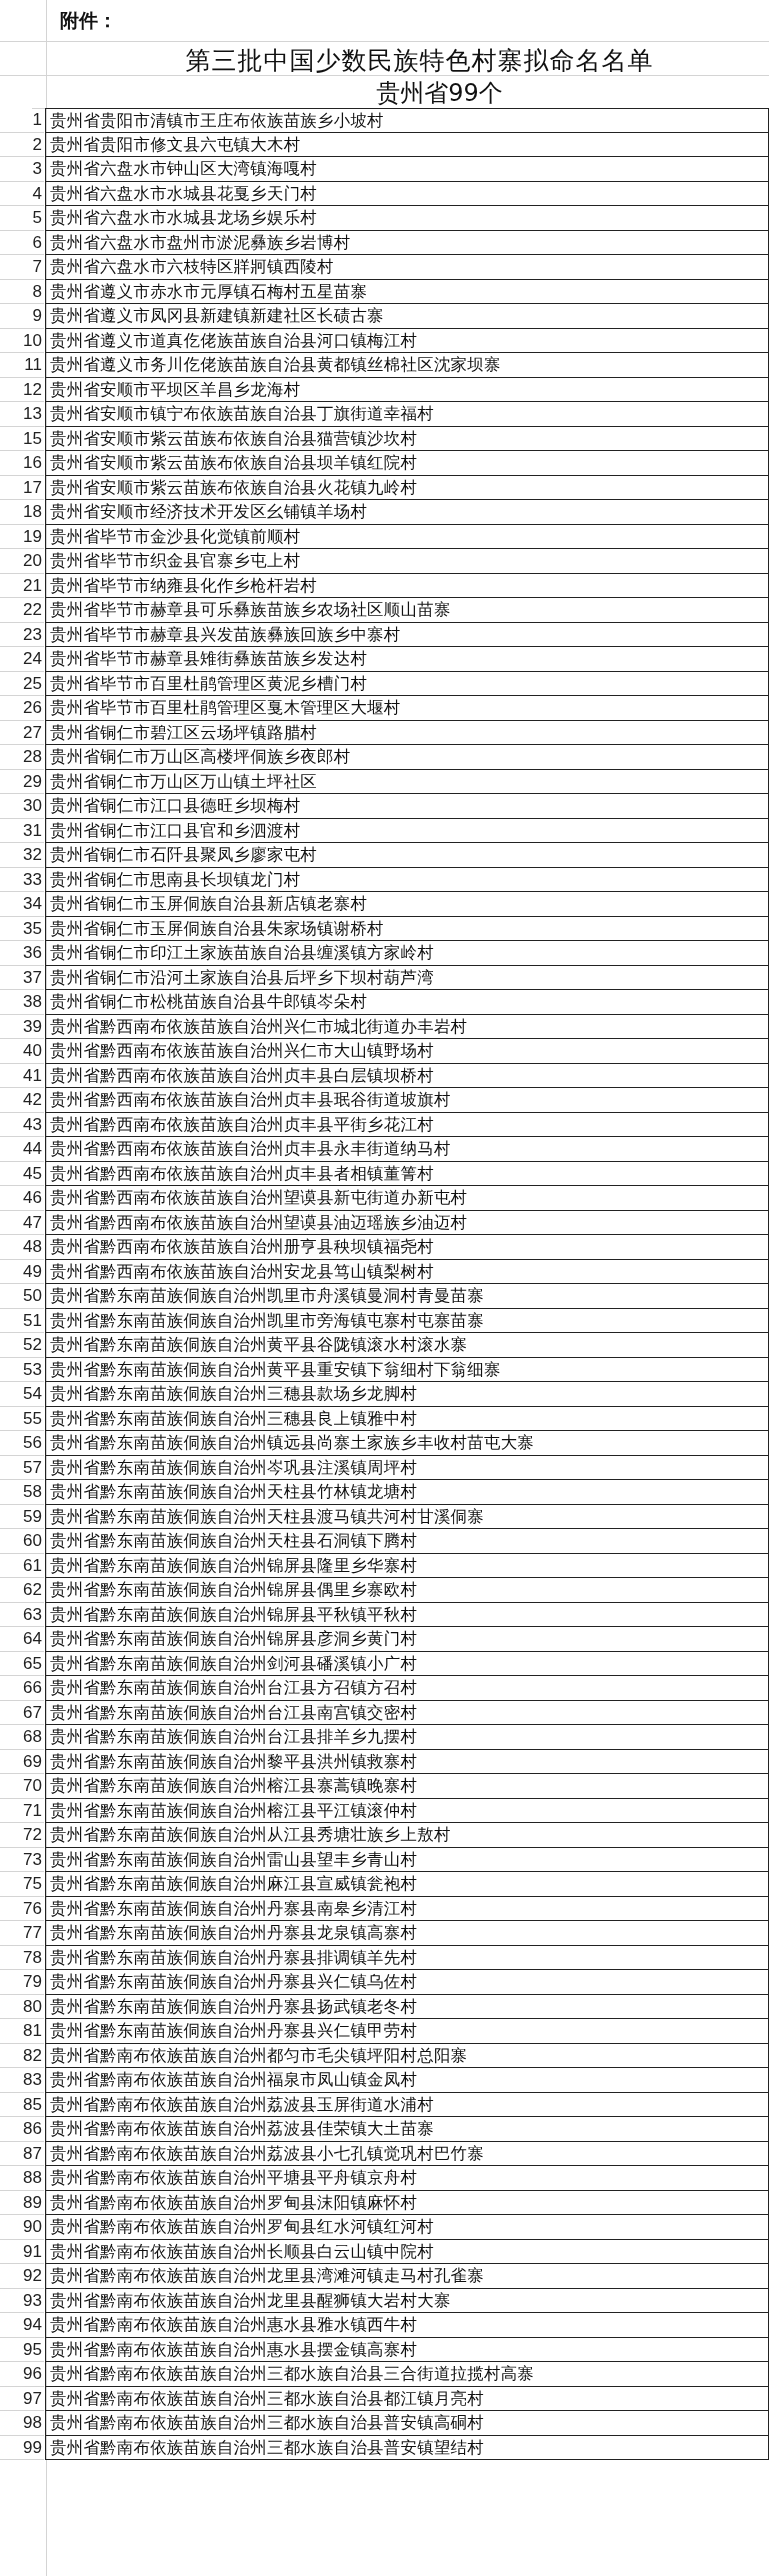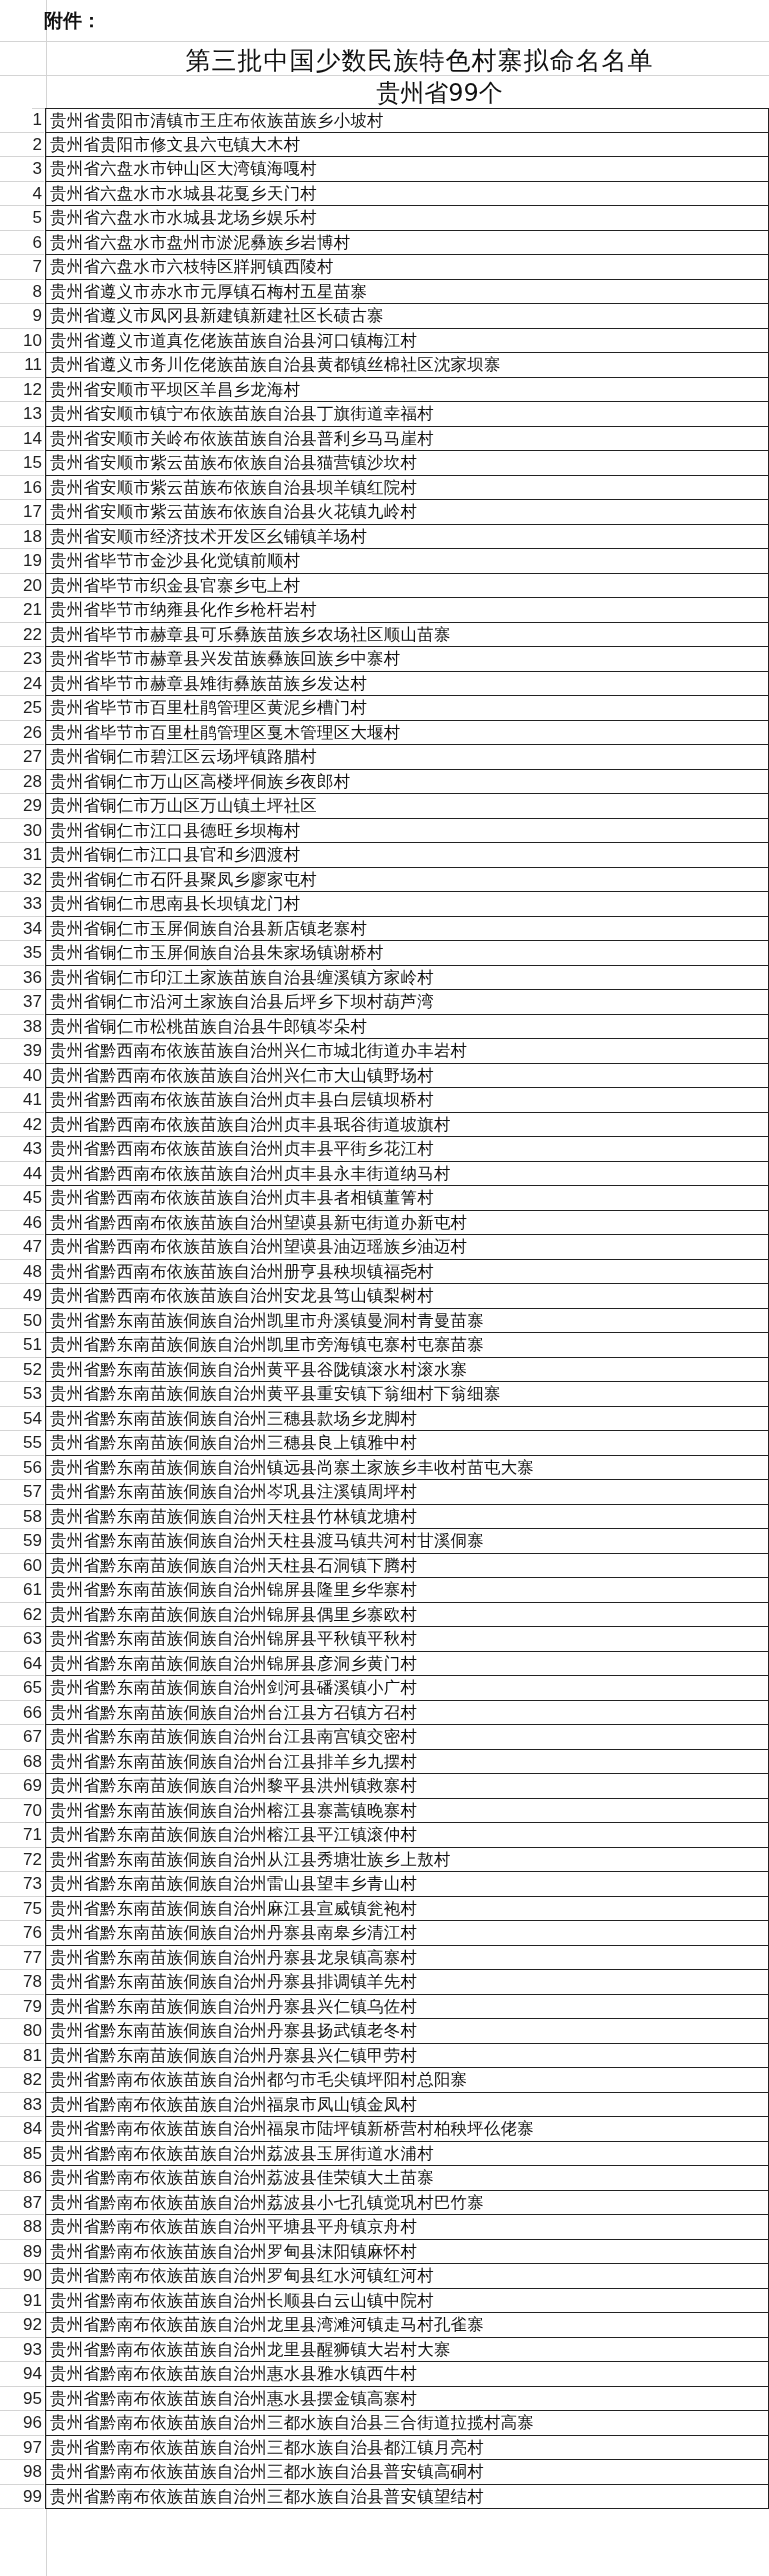--- a/index.html
+++ b/index.html
@@ -3,21 +3,21 @@
 <meta charset="utf-8">
 <style>
   html, body { margin:0; padding:0; background:#fff; }
   body { width:769px; height:2576px; overflow:hidden; position:relative;
          font-family:"DejaVu Serif","Liberation Serif",serif; color:#111; }
   .grid-line-v { position:absolute; top:0; left:46px; width:1px; height:2576px; background:#d4d4d4; }
   .hdr-row { position:absolute; left:0; width:769px; border-bottom:1px solid #d4d4d4; }
   .hdr-attach { top:0; height:41px; }
   .hdr-title { top:42px; height:33px; }
   .hdr-sub { top:76px; height:32px;margin-left:32px; }
-  .attach-label { position:absolute; left:44px; top:8px; font-size:19px; font-weight:bold;
+  .attach-label { position:absolute; left:60px; top:8px; font-size:19px; font-weight:bold;
                   font-family:"DejaVu Sans","Liberation Sans",sans-serif; }
   .title { position:absolute; left:46px; right:0; top:2px; text-align:center; font-size:25px;
            font-family:"DejaVu Sans","Liberation Sans",sans-serif; letter-spacing:1px;padding-left:24px; }
   .subtitle { position:absolute; left:46px; right:0; top:1px; text-align:center; font-size:24px;
               font-family:"DejaVu Sans","Liberation Sans",sans-serif; }
   .table { position:absolute; left:0; top:108px; width:769px; }
   .row { position:relative; height:24.5px; display:flex; }
   .num { width:44px; text-align:right; padding-right:2px; font-size:17px; line-height:24px;
          font-family:"Liberation Sans","DejaVu Sans",sans-serif; color:#222;
          border-bottom:1px solid #d4d4d4; box-sizing:border-box; }
@@ -88,24 +88,20 @@
     </div>
     <div class="row">
       <div class="num">12</div>
       <div class="cell">贵州省安顺市平坝区羊昌乡龙海村</div>
     </div>
     <div class="row">
       <div class="num">13</div>
       <div class="cell">贵州省安顺市镇宁布依族苗族自治县丁旗街道幸福村</div>
     </div>
     <div class="row">
-      <div class="num">14</div>
-      <div class="cell">贵州省安顺市关岭布依族苗族自治县普利乡马马崖村</div>
-    </div>
-    <div class="row">
       <div class="num">15</div>
       <div class="cell">贵州省安顺市紫云苗族布依族自治县猫营镇沙坎村</div>
     </div>
     <div class="row">
       <div class="num">16</div>
       <div class="cell">贵州省安顺市紫云苗族布依族自治县坝羊镇红院村</div>
     </div>
     <div class="row">
       <div class="num">17</div>
       <div class="cell">贵州省安顺市紫云苗族布依族自治县火花镇九岭村</div>
@@ -362,24 +358,20 @@
       <div class="num">81</div>
       <div class="cell">贵州省黔东南苗族侗族自治州丹寨县兴仁镇甲劳村</div>
     </div>
     <div class="row">
       <div class="num">82</div>
       <div class="cell">贵州省黔南布依族苗族自治州都匀市毛尖镇坪阳村总阳寨</div>
     </div>
     <div class="row">
       <div class="num">83</div>
       <div class="cell">贵州省黔南布依族苗族自治州福泉市凤山镇金凤村</div>
-    </div>
-    <div class="row">
-      <div class="num">84</div>
-      <div class="cell">贵州省黔南布依族苗族自治州福泉市陆坪镇新桥营村柏秧坪仫佬寨</div>
     </div>
     <div class="row">
       <div class="num">85</div>
       <div class="cell">贵州省黔南布依族苗族自治州荔波县玉屏街道水浦村</div>
     </div>
     <div class="row">
       <div class="num">86</div>
       <div class="cell">贵州省黔南布依族苗族自治州荔波县佳荣镇大土苗寨</div>
     </div>
     <div class="row">

